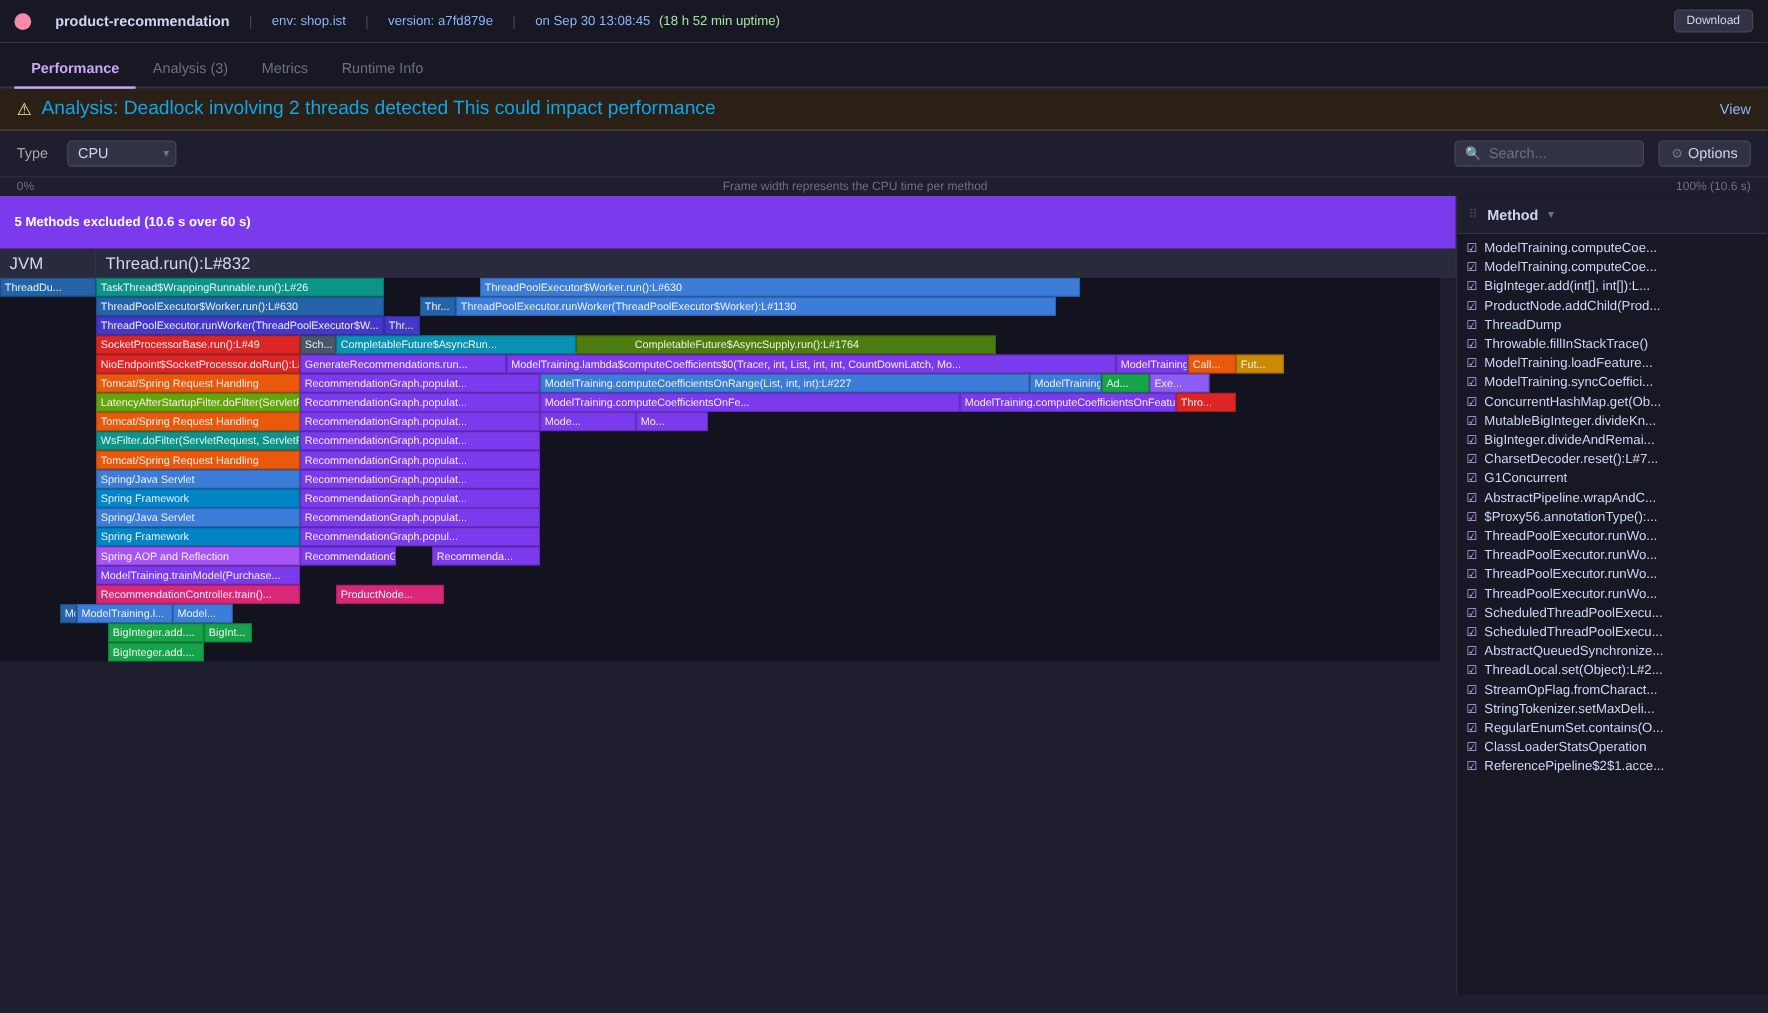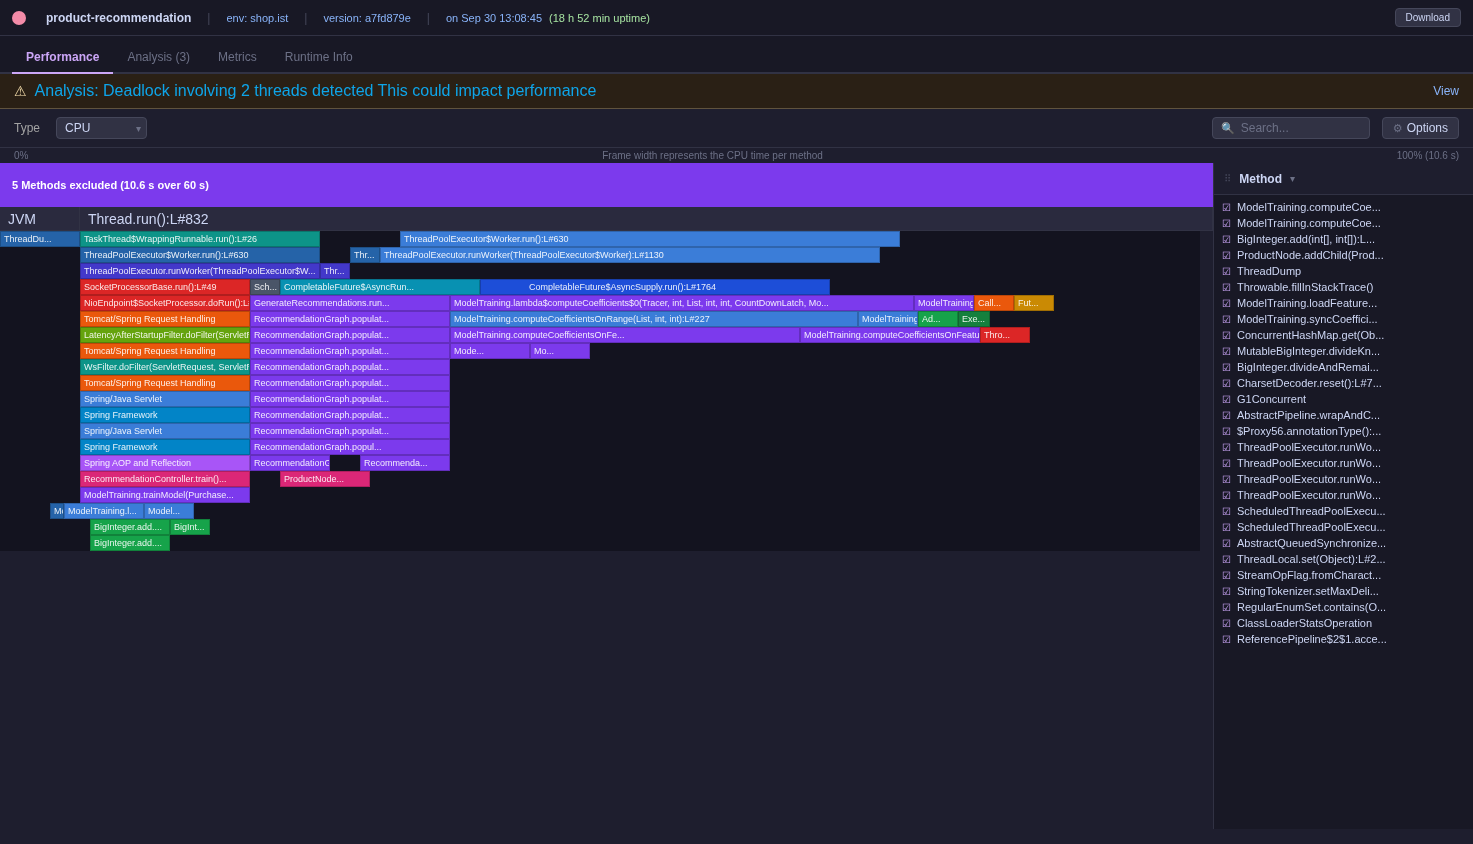--- a/index.html
+++ b/index.html
@@ -227,39 +227,39 @@
           <div class="fg-row">
             <div style="width: 80px; flex-shrink: 0; display: inline-block;"></div>
             <div class="fg-block" style="width: 240px; background-color: rgb(67, 56, 202);">ThreadPoolExecutor.runWorker(ThreadPoolExecutor$W...</div>
             <div class="fg-block" style="width: 30px; background-color: rgb(67, 56, 202);">Thr...</div>
           </div>
           <div class="fg-row">
             <div style="width: 80px; flex-shrink: 0; display: inline-block;"></div>
             <div class="fg-block" style="width: 170px; background-color: rgb(220, 38, 38);">SocketProcessorBase.run():L#49</div>
             <div class="fg-block" style="width: 30px; background-color: rgb(74, 85, 104);">Sch...</div>
             <div class="fg-block" style="width: 200px; background-color: rgb(8, 145, 178);">CompletableFuture$AsyncRun...</div>
-            <div class="fg-block" style="width: 350px; background-color: #1d4ed8; padding-left: 48px;">CompletableFuture$AsyncSupply.run():L#1764</div>
+            <div class="fg-block" style="width: 350px; background-color: #4d7c0f; padding-left: 48px;">CompletableFuture$AsyncSupply.run():L#1764</div>
           </div>
           <div class="fg-row">
             <div style="width: 80px; flex-shrink: 0; display: inline-block;"></div>
             <div class="fg-block" style="width: 170px; background-color: rgb(220, 38, 38);">NioEndpoint$SocketProcessor.doRun():L#1415</div>
-            <div class="fg-block" style="width: 200px; background-color: rgb(124, 58, 237);">GenerateRecommendations.run...</div>
-            <div class="fg-block" style="width: 464px; background-color: rgb(124, 58, 237); text-align: center;">ModelTraining.lambda$computeCoefficients$0(Tracer, int, List, int, int, CountDownLatch, Mo...</div>
+            <div class="fg-block" style="width: 172px; background-color: rgb(124, 58, 237);">GenerateRecommendations.run...</div>
+            <div class="fg-block" style="width: 508px; background-color: rgb(124, 58, 237); text-align: center;">ModelTraining.lambda$computeCoefficients$0(Tracer, int, List, int, int, CountDownLatch, Mo...</div>
             <div class="fg-block" style="width: 60px; background-color: rgb(124, 58, 237);">ModelTraining....</div>
             <div class="fg-block" style="width: 40px; background-color: rgb(234, 88, 12);">Call...</div>
             <div class="fg-block" style="width: 40px; background-color: rgb(202, 138, 4);">Fut...</div>
           </div>
           <div class="fg-row">
             <div style="width: 80px; flex-shrink: 0; display: inline-block;"></div>
             <div class="fg-block" style="width: 170px; background-color: rgb(234, 88, 12);">Tomcat/Spring Request Handling</div>
             <div class="fg-block" style="width: 200px; background-color: rgb(124, 58, 237);">RecommendationGraph.populat...</div>
             <div class="fg-block" style="width: 408px; background-color: rgb(59, 125, 216);">ModelTraining.computeCoefficientsOnRange(List, int, int):L#227</div>
             <div class="fg-block" style="width: 60px; background-color: rgb(59, 125, 216);">ModelTraining....</div>
             <div class="fg-block" style="width: 40px; background-color: rgb(22, 163, 74);">Ad...</div>
-            <div class="fg-block" style="width: 32px; background-color: #15803d;">Exe...</div>
+            <div class="fg-block" style="width: 50px; background-color: #8b5cf6;">Exe...</div>
           </div>
           <div class="fg-row">
             <div style="width: 80px; flex-shrink: 0; display: inline-block;"></div>
             <div class="fg-block" style="width: 170px; background-color: rgb(101, 163, 13);">LatencyAfterStartupFilter.doFilter(ServletReques...</div>
             <div class="fg-block" style="width: 200px; background-color: rgb(124, 58, 237);">RecommendationGraph.populat...</div>
             <div class="fg-block" style="width: 350px; background-color: rgb(124, 58, 237);">ModelTraining.computeCoefficientsOnFe...</div>
             <div class="fg-block" style="width: 180px; background-color: rgb(124, 58, 237);">ModelTraining.computeCoefficientsOnFeatur...</div>
             <div class="fg-block" style="width: 50px; background-color: rgb(220, 38, 38);">Thro...</div>
           </div>
           <div class="fg-row">
@@ -301,27 +301,27 @@
           </div>
           <div class="fg-row">
             <div style="width: 80px; flex-shrink: 0; display: inline-block;"></div>
             <div class="fg-block" style="width: 170px; background-color: rgb(168, 85, 247);">Spring AOP and Reflection</div>
             <div class="fg-block" style="width: 80px; background-color: rgb(124, 58, 237);">RecommendationG...</div>
             <div style="width: 30px; flex-shrink: 0; display: inline-block;"></div>
             <div class="fg-block" style="width: 90px; background-color: rgb(124, 58, 237);">Recommenda...</div>
           </div>
           <div class="fg-row">
             <div style="width: 80px; flex-shrink: 0; display: inline-block;"></div>
+            <div class="fg-block" style="width: 170px; background-color: rgb(124, 58, 237);">ModelTraining.trainModel(Purchase...</div>
+          </div>
+          <div class="fg-row">
+            <div style="width: 80px; flex-shrink: 0; display: inline-block;"></div>
             <div class="fg-block" style="width: 170px; background-color: rgb(219, 39, 119);">RecommendationController.train()...</div>
             <div style="width: 30px; flex-shrink: 0; display: inline-block;"></div>
             <div class="fg-block" style="width: 90px; background-color: rgb(219, 39, 119);">ProductNode...</div>
-          </div>
-          <div class="fg-row">
-            <div style="width: 80px; flex-shrink: 0; display: inline-block;"></div>
-            <div class="fg-block" style="width: 170px; background-color: rgb(124, 58, 237);">ModelTraining.trainModel(Purchase...</div>
           </div>
           <div class="fg-row">
             <div style="width: 50px; flex-shrink: 0; display: inline-block;"></div>
             <div class="fg-block" style="width: 14px; background-color: rgb(37, 99, 168);">Mod...</div>
             <div class="fg-block" style="width: 80px; background-color: rgb(59, 125, 216);">ModelTraining.l...</div>
             <div class="fg-block" style="width: 50px; background-color: rgb(59, 125, 216);">Model...</div>
           </div>
           <div class="fg-row">
             <div style="width: 90px; flex-shrink: 0; display: inline-block;"></div>
             <div class="fg-block" style="width: 80px; background-color: rgb(22, 163, 74);">BigInteger.add....</div>

